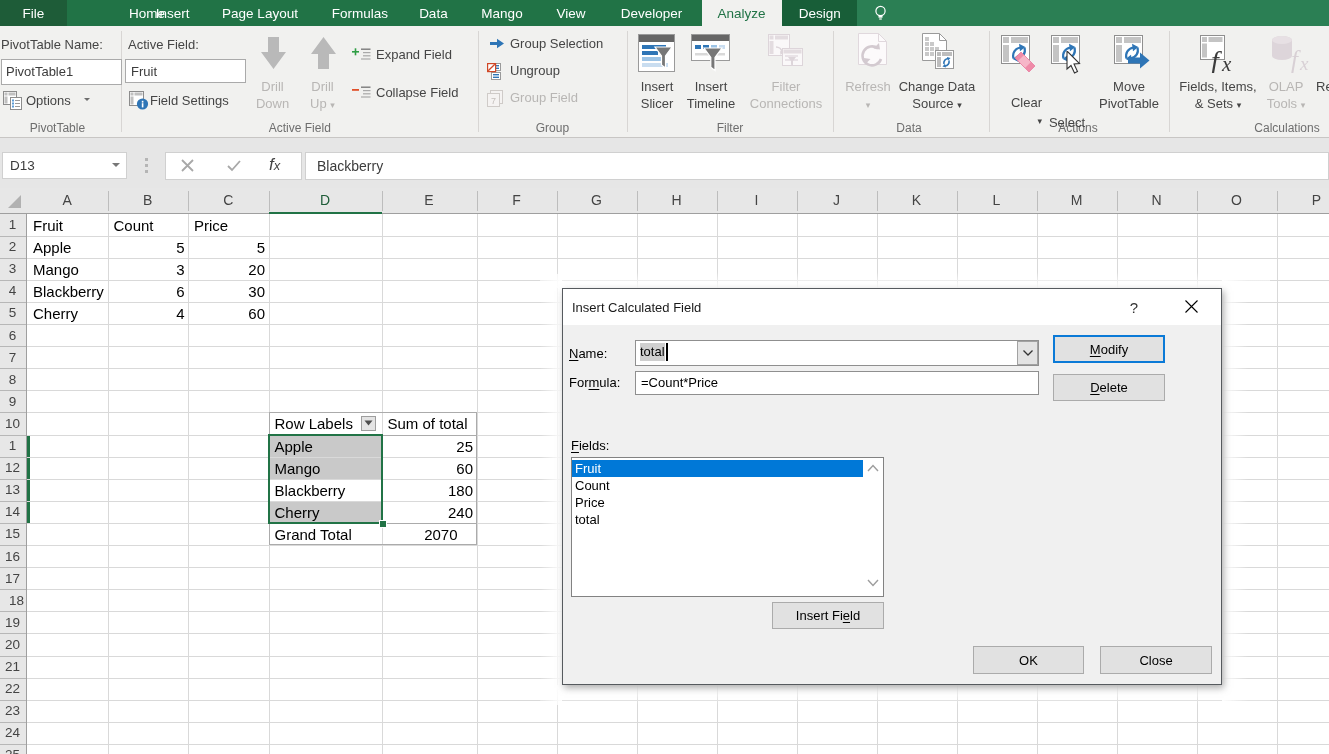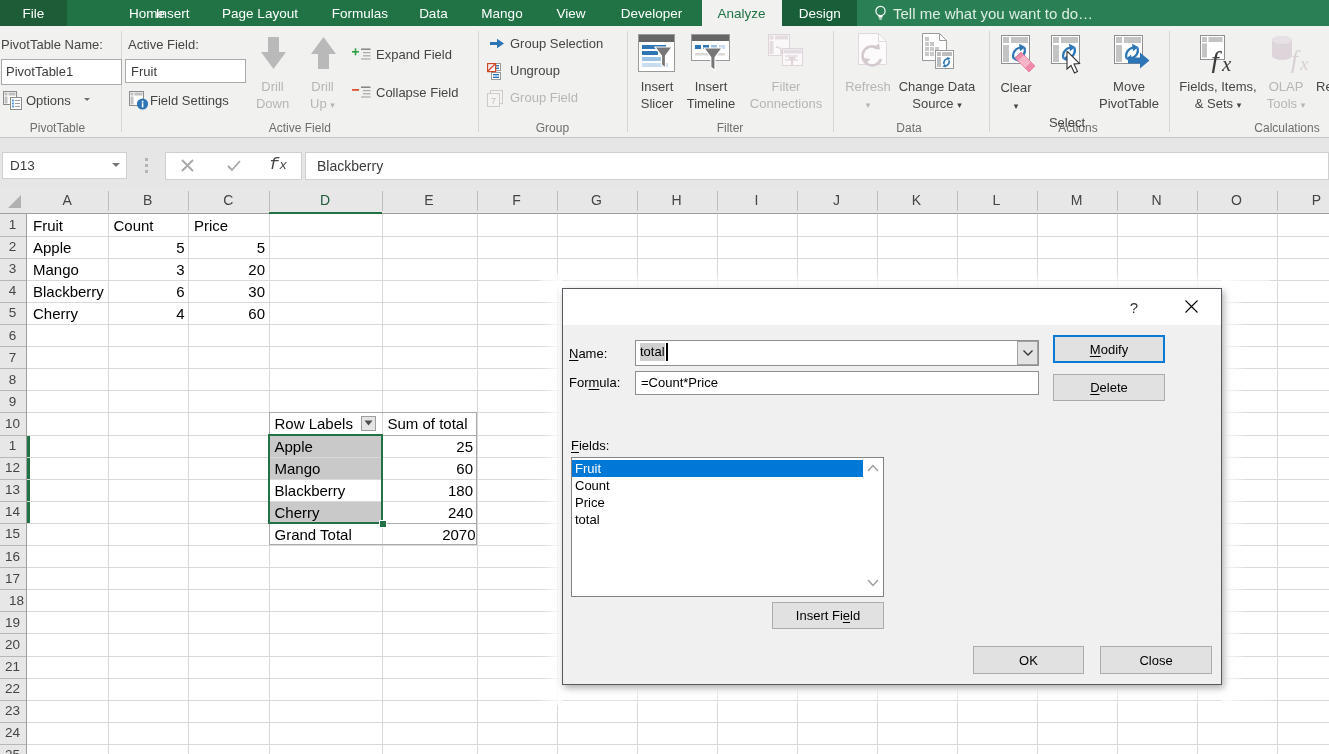--- a/index.html
+++ b/index.html
@@ -28,21 +28,20 @@
 <div class="abs" style="left:442px;top:0;width:120px;height:26px;line-height:27px;text-align:center;font-size:13.5px;color:#fff;">Mango</div>
 <div class="abs" style="left:511px;top:0;width:120px;height:42px;line-height:27px;text-align:center;font-size:13.5px;color:#fff;">View</div>
 <div class="abs" style="left:591.5px;top:0;width:120px;height:26px;line-height:27px;text-align:center;font-size:13.5px;color:#fff;">Developer</div>
 <div class="abs" style="left:681.4px;top:0;width:120px;height:26px;line-height:27px;text-align:center;font-size:13.5px;color:#217346;">Analyze</div>
 <div class="abs" style="left:759.8px;top:0;width:120px;height:26px;line-height:27px;text-align:center;font-size:13.5px;color:#fff;">Design</div>
 <svg class="abs" style="left:873px;top:5px;" width="15" height="17" viewBox="0 0 15 17">
 <circle cx="7.5" cy="6" r="4.6" fill="none" stroke="#fff" stroke-width="1.2"></circle>
 <path d="M5.5 10.5h4v2.2h-4z" fill="#fff"></path>
       <path d="M6.2 13.4h2.6v1.2H6.2z" fill="#fff"></path>
     </svg>
-<div class="abs" style="left:893px;top:0;height:26px;line-height:27px;font-size:15px;color:#ddeee4;">Tell me what you want to do…</div>
 <div class="abs" style="left:0;top:26px;width:1329px;height:111px;background:#f1f1ef;"></div>
 <div class="abs" style="left:0;top:137px;width:1329px;height:1px;background:#c8c6c4;"></div>
 <div class="abs" style="left:120.5px;top:31px;width:1px;height:101px;background:#d8d6d4;"></div>
 <div class="abs" style="left:478px;top:31px;width:1px;height:101px;background:#d8d6d4;"></div>
 <div class="abs" style="left:626.5px;top:31px;width:1px;height:101px;background:#d8d6d4;"></div>
 <div class="abs" style="left:833px;top:31px;width:1px;height:101px;background:#d8d6d4;"></div>
 <div class="abs" style="left:989px;top:31px;width:1px;height:101px;background:#d8d6d4;"></div>
 <div class="abs" style="left:1168.5px;top:31px;width:1px;height:101px;background:#d8d6d4;"></div>
 <div class="abs glabel" style="left:-12.600000000000001px;top:120.5px;width:140px;">PivotTable</div>
 <div class="abs glabel" style="left:229.8px;top:120.5px;width:140px;">Active Field</div>
@@ -199,21 +198,21 @@
 <path d="M12.5 23.5 C11 18 14 13.5 19.5 12.5" fill="none" stroke="#2e75b6" stroke-width="2.2"></path>
 <path d="M18 8.8 l6.3 3.1 -5.3 4.4 z" fill="#2e75b6"></path>
 <path d="M23.5 12.5 C25 18 22 22.5 16.5 23.5" fill="none" stroke="#2e75b6" stroke-width="2.2"></path>
 <path d="M18 27.2 l-6.3 -3.1 5.3 -4.4 z" fill="#2e75b6"></path>
 </svg>
 <svg class="abs" style="left:1013px;top:51px;" width="23" height="23" viewBox="0 0 23 23">
 <path d="M8 1 L22 15 L16 21 L2 7 z" fill="#ef8ba8"></path>
 <path d="M5 10 L11 4 L18 11 L12 17 z" fill="#f6b6c8"></path>
 <path d="M8 1 L22 15 L16 21 L2 7 z" fill="none" stroke="#e87ca0" stroke-width="0.8"></path>
 </svg>
-<div class="bigbtn" style="left:990px;top:79px;width:52px;">Clear<br><span style="font-size:9px;">▾</span></div>
+<div class="bigbtn" style="left:990px;top:94px;width:52px;text-align:right;">Clear<br><span style="font-size:9px;">▾</span></div>
 <svg class="abs" style="left:1051px;top:35px;" width="31" height="31" viewBox="0 0 31 31">
 <rect x="0.5" y="0.5" width="28" height="28" fill="#fff" stroke="#8f8f8f"></rect>
 <rect x="2" y="2" width="6" height="6" fill="#c4c4c4"></rect>
       <rect x="10" y="2" width="17" height="6" fill="#c4c4c4"></rect>
 <rect x="2" y="10" width="6" height="17" fill="#c4c4c4"></rect>
 <path d="M12.5 23.5 C11 18 14 13.5 19.5 12.5" fill="none" stroke="#2e75b6" stroke-width="2.2"></path>
 <path d="M18 8.8 l6.3 3.1 -5.3 4.4 z" fill="#2e75b6"></path>
 <path d="M23.5 12.5 C25 18 22 22.5 16.5 23.5" fill="none" stroke="#2e75b6" stroke-width="2.2"></path>
 <path d="M18 27.2 l-6.3 -3.1 5.3 -4.4 z" fill="#2e75b6"></path>
 </svg>
@@ -258,21 +257,21 @@
 <div class="abs" style="left:10px;top:152px;height:27px;line-height:27px;font-size:13.5px;color:#3c3c3c;">D13</div>
 <div class="abs" style="left:112px;top:163px;width:0;height:0;border:4px solid transparent;border-top-color:#777;"></div>
 <div class="abs" style="left:145px;top:158px;width:3px;height:3px;background:#b5b5b5;box-shadow:0 6px 0 #b5b5b5,0 12px 0 #b5b5b5;"></div>
 <div class="abs" style="left:165px;top:152px;width:137px;height:28px;background:#fff;border:1px solid #d0d0d0;box-sizing:border-box;"></div>
 <svg class="abs" style="left:180px;top:158px;" width="15" height="15" viewBox="0 0 15 15">
 <path d="M2 2 L13 13 M13 2 L2 13" stroke="#a8a8a8" stroke-width="1.8"></path>
     </svg>
 <svg class="abs" style="left:226px;top:158px;" width="16" height="15" viewBox="0 0 16 15">
 <path d="M2 8 L6 12 L14 3" fill="none" stroke="#a8a8a8" stroke-width="1.8"></path>
     </svg>
-<div class="abs" style="left:269px;top:152px;height:27px;line-height:26px;font-family:Liberation Mono, monospace;font-style:italic;font-size:17px;color:#444;">f<span style="font-size:13px;">x</span></div>
+<div class="abs" style="left:269px;top:152px;height:27px;line-height:26px;font-family:Liberation Sans, sans-serif;font-style:italic;font-size:17px;color:#444;">f<span style="font-size:13px;">x</span></div>
 <div class="abs" style="left:305px;top:152px;width:1024px;height:28px;background:#fff;border:1px solid #d0d0d0;box-sizing:border-box;"></div>
 <div class="abs" style="left:317px;top:152px;height:28px;line-height:28px;font-size:14px;color:#3c3c3c;">Blackberry</div>
 <div class="abs" style="left:0;top:188px;width:1329px;height:566px;background:#fff;"></div>
 <div class="abs" style="left:0;top:188px;width:1329px;height:25.5px;background:#e7e7e7;border-bottom:1px solid #9f9f9f;box-sizing:border-box;"></div>
 <div class="abs" style="left:0;top:213.5px;width:27px;height:540.5px;background:#e7e7e7;border-right:1px solid #9f9f9f;box-sizing:border-box;"></div>
 <svg class="abs" style="left:6px;top:194px;" width="16" height="15" viewBox="0 0 16 15">
       <path d="M15 1 V14 H2 z" fill="#b1b1b1"></path>
     </svg>
 <div class="abs ct" style="left:27px;top:188px;width:80.5px;height:24px;font-size:14px;color:#444;">A</div>
 <div class="abs ct" style="left:107.5px;top:188px;width:80.5px;height:24px;font-size:14px;color:#444;">B</div>
@@ -422,30 +421,31 @@
     </div>
 <div class="abs" style="left:269.5px;top:435.5px;width:112.0px;height:21.1px;font-size:15px;color:#000;box-sizing:border-box;background:#c9c9c9;padding-left:5px;line-height:21.1px;white-space:nowrap;overflow:hidden;">Apple</div>
 <div class="abs" style="left:382.5px;top:435.5px;width:94.0px;height:21.1px;font-size:15px;color:#000;box-sizing:border-box;text-align:right;padding-right:3.5px;line-height:21.1px;white-space:nowrap;overflow:hidden;">25</div>
 <div class="abs" style="left:269.5px;top:457.6px;width:112.0px;height:21.1px;font-size:15px;color:#000;box-sizing:border-box;background:#c9c9c9;padding-left:5px;line-height:21.1px;white-space:nowrap;overflow:hidden;">Mango</div>
 <div class="abs" style="left:382.5px;top:457.6px;width:94.0px;height:21.1px;font-size:15px;color:#000;box-sizing:border-box;text-align:right;padding-right:3.5px;line-height:21.1px;white-space:nowrap;overflow:hidden;">60</div>
 <div class="abs" style="left:269.5px;top:479.70000000000005px;width:112.0px;height:21.1px;font-size:15px;color:#000;box-sizing:border-box;padding-left:5px;line-height:21.1px;white-space:nowrap;overflow:hidden;">Blackberry</div>
 <div class="abs" style="left:382.5px;top:479.70000000000005px;width:94.0px;height:21.1px;font-size:15px;color:#000;box-sizing:border-box;text-align:right;padding-right:3.5px;line-height:21.1px;white-space:nowrap;overflow:hidden;">180</div>
 <div class="abs" style="left:269.5px;top:501.8px;width:112.0px;height:21.1px;font-size:15px;color:#000;box-sizing:border-box;background:#c9c9c9;padding-left:5px;line-height:21.1px;white-space:nowrap;overflow:hidden;">Cherry</div>
 <div class="abs" style="left:382.5px;top:501.8px;width:94.0px;height:21.1px;font-size:15px;color:#000;box-sizing:border-box;text-align:right;padding-right:3.5px;line-height:21.1px;white-space:nowrap;overflow:hidden;">240</div>
 <div class="abs" style="left:269.5px;top:523.9000000000001px;width:112.0px;height:21.1px;font-size:15px;color:#000;box-sizing:border-box;padding-left:5px;line-height:21.1px;white-space:nowrap;overflow:hidden;">Grand Total</div>
-<div class="abs" style="left:382.5px;top:523.9000000000001px;width:94.0px;height:21.1px;font-size:15px;color:#000;box-sizing:border-box;text-align:right;padding-right:1px;line-height:21.1px;white-space:nowrap;overflow:hidden;">2070</div>
+<div class="abs" style="left:382.5px;top:523.9000000000001px;width:94.0px;height:21.1px;font-size:15px;color:#000;box-sizing:border-box;text-align:right;padding-right:19px;line-height:21.1px;white-space:nowrap;overflow:hidden;">2070</div>
 <div class="abs" style="left:267.5px;top:433.5px;width:115.0px;height:90.40000000000009px;border:2.2px solid #217346;box-sizing:border-box;"></div>
 <div class="abs" style="left:379.0px;top:520.4000000000001px;width:5.5px;height:5.5px;background:#217346;border:1px solid #fff;box-sizing:content-box;"></div>
 <div class="abs" style="left:1222px;top:274px;width:26px;height:431px;background:linear-gradient(to right,rgba(255,255,255,.97),rgba(255,255,255,0));"></div>
 <div class="abs" style="left:540px;top:274px;width:22px;height:431px;background:linear-gradient(to left,rgba(255,255,255,.97),rgba(255,255,255,0));"></div>
 <div class="abs" style="left:540px;top:272px;width:730px;height:16px;background:linear-gradient(to top,rgba(255,255,255,.97),rgba(255,255,255,0));"></div>
 <div class="abs" style="left:540px;top:685px;width:730px;height:20px;background:linear-gradient(to bottom,rgba(255,255,255,.97),rgba(255,255,255,0));"></div>
 <div class="abs" style="left:562px;top:288px;width:660px;height:397px;background:#f0f0f0;
 border:1px solid #565a5e;box-sizing:border-box;box-shadow:2px 3px 7px rgba(120,120,120,.6);"></div>
 <div class="abs" style="left:563px;top:289px;width:658px;height:36px;background:#fff;"></div>
+<div class="abs" style="left:572px;top:289px;height:36px;line-height:37px;font-size:13px;color:#1a1a1a;">Insert Calculated Field</div>
 <div class="abs ct" style="left:1122px;top:289px;width:24px;height:36px;font-size:15px;color:#333;">?</div>
 <svg class="abs" style="left:1185px;top:300px;" width="13" height="13" viewBox="0 0 13 13">
 <path d="M0.5 0.5 L12.5 12.5 M12.5 0.5 L0.5 12.5" stroke="#000" stroke-width="1.1"></path>
     </svg>
 <div class="abs" style="left:569px;top:346px;font-size:13px;color:#000;"><u class="mn">N</u>ame:</div>
 <div class="abs" style="left:569px;top:375px;font-size:13px;color:#000;">For<u class="mn">m</u>ula:</div>
 <div class="abs" style="left:571px;top:438px;font-size:13px;color:#000;"><u class="mn">F</u>ields:</div>
 <div class="abs" style="left:635px;top:340px;width:404px;height:26px;background:#fff;border:1px solid #8f8f8f;box-sizing:border-box;"></div>
 <div class="abs" style="left:640px;top:343px;font-size:13px;color:#000;"><span style="background:#cfcfcf;display:inline-block;height:18px;line-height:18px;">total</span></div>
 <div class="abs" style="left:666px;top:343px;width:1.5px;height:18px;background:#000;"></div>

